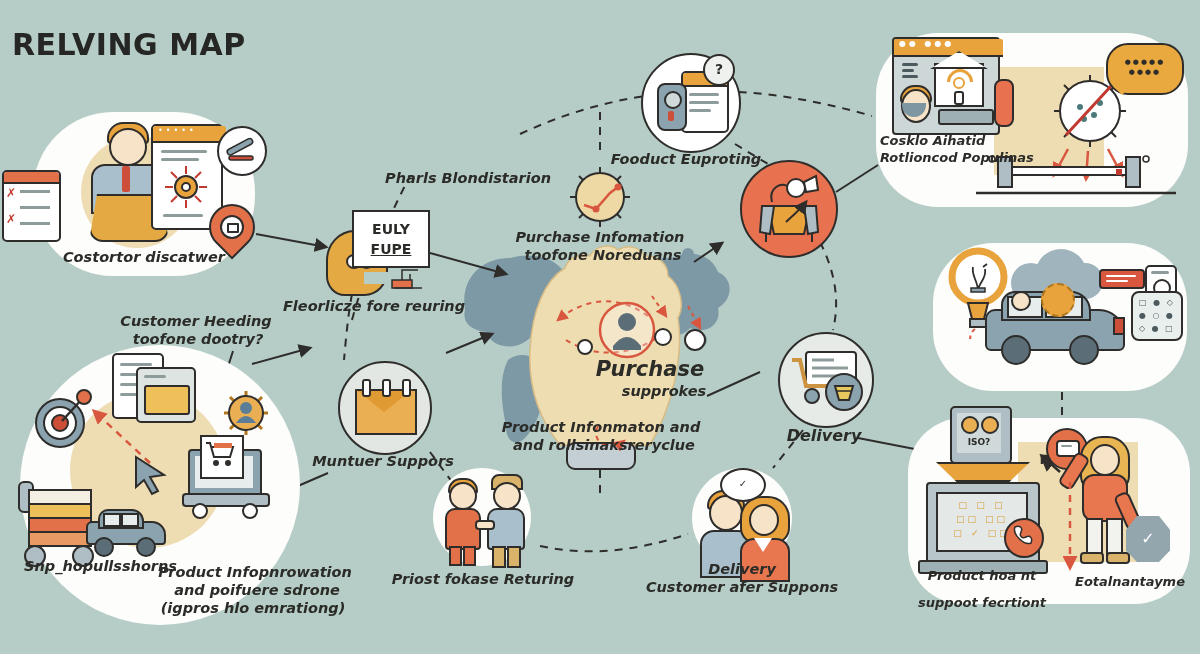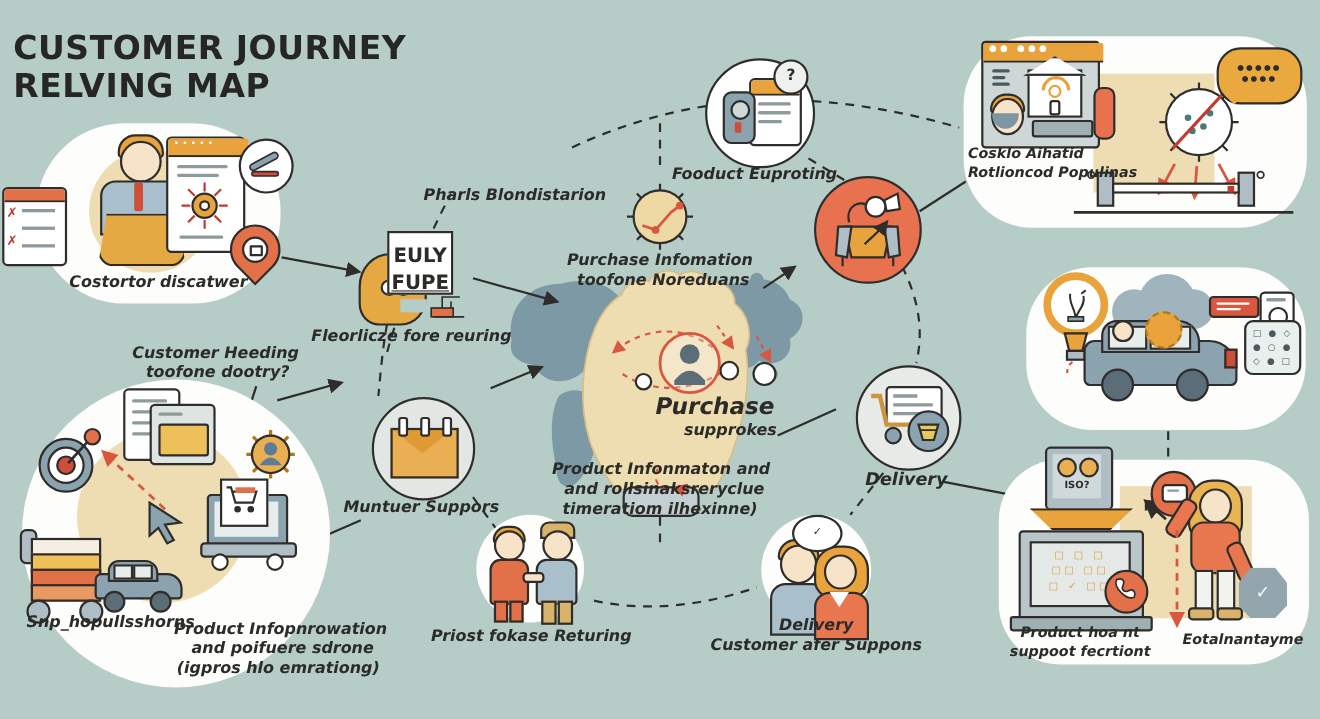--- a/index.html
+++ b/index.html
@@ -90,21 +90,20 @@
       <path d="M803,430 L773,468"></path>
       <path d="M430,452 L455,486"></path>
       <path d="M540,546 C590,557 640,550 688,534"></path>
       <path d="M600,470 L600,494"></path>
       <path d="M1062,392 L1062,423"></path>
       <path d="M352,294 C348,315 346,338 344,360"></path>
     </g>
   </svg>
 
   <div class="title">
-    <div>CUSTOMER JOURNEY</div>
     <div>RELVING MAP</div>
   </div>
 
   <div class="blob" style="left:33px;top:112px;width:222px;height:164px;border-radius:80px">
     <div class="abs" style="left:48px;top:24px;width:112px;height:112px;border-radius:50%;background:#eedcb2"></div>
 
     <div class="card" style="left:-31px;top:58px;width:55px;height:68px">
       <div class="abs" style="left:0;top:0;width:100%;height:10px;background:#e2714a;border-bottom:2px solid #2e2d2b;border-radius:3px 3px 0 0"></div>
       <div class="abs" style="left:16px;top:18px;width:30px;height:3px;background:#8e9b9b"></div>
       <div class="abs" style="left:16px;top:34px;width:30px;height:3px;background:#8e9b9b"></div>
@@ -208,21 +207,21 @@
       <path d="M62,20 L74,14 L76,28 L64,30 Z" fill="#fff" stroke="#2e2d2b" stroke-width="2"></path>
       <path d="M44,60 C52,52 58,48 64,40" fill="none" stroke="#2e2d2b" stroke-width="2" marker-end="url(#arr)"></path>
     </svg>
   </div>
 
   <div class="abs" style="left:326px;top:230px;width:58px;height:62px;background:#e5a943;border:2px solid #2e2d2b;border-radius:46% 46% 38% 30%">
     <div class="abs" style="left:30px;top:20px;width:13px;height:13px;background:#fff;border:2px solid #2e2d2b;border-radius:50%"></div>
     <div class="abs" style="left:18px;top:22px;width:12px;height:11px;background:#fff;border:2px solid #2e2d2b;border-radius:50%"></div>
     <div class="abs" style="left:36px;top:40px;width:24px;height:12px;background:#b6cdc7"></div>
   </div>
-  <div class="abs b2" style="left:352px;top:210px;width:60px;height:58px;background:#fff;text-align:center;font-weight:800;font-size:18px;line-height:1.4;padding-top:8px;box-sizing:border-box">
+  <div class="abs b2" style="left:352px;top:210px;width:78px;height:58px;background:#fff;text-align:center;font-weight:800;font-size:14px;line-height:1.4;padding-top:8px;box-sizing:border-box">
     <div>EULY</div>
     <div style="text-decoration:underline">FUPE</div>
   </div>
   <svg class="abs" style="left:388px;top:266px" width="40" height="26" viewBox="0 0 40 26">
     <rect x="4" y="14" width="20" height="8" fill="#e2714a" stroke="#2e2d2b" stroke-width="1.5"></rect>
     <path d="M14,14 L14,4 L30,4 M22,14 L22,8 M6,22 L34,22" stroke="#2e2d2b" stroke-width="1.5" fill="none"></path>
   </svg>
   <div class="lbl cl" style="left:374px;top:297px">Fleorlicze fore reuring</div>
 
   <div class="lbl cl" style="left:196px;top:312px">Customer Heeding</div>
@@ -354,21 +353,20 @@
       <div class="abs" style="left:-2px;top:-2px;width:58px;height:42px;clip-path:polygon(0 0,50% 55%,100% 0);background:#e09a34;border:2px solid #2e2d2b;box-sizing:border-box"></div>
     </div>
     <div class="abs" style="left:22px;top:16px;width:5px;height:14px;background:#fff;border:2px solid #2e2d2b;border-radius:3px"></div>
     <div class="abs" style="left:42px;top:16px;width:5px;height:14px;background:#fff;border:2px solid #2e2d2b;border-radius:3px"></div>
     <div class="abs" style="left:62px;top:16px;width:5px;height:14px;background:#fff;border:2px solid #2e2d2b;border-radius:3px"></div>
   </div>
   <div class="lbl cl" style="left:383px;top:452px">Muntuer Suppors</div>
 
   <div class="lbl cl" style="left:604px;top:436px">and rollsinaksreryclue</div>
   <div class="lbl cl" style="left:601px;top:418px">Product Infonmaton and</div>
-  <div class="lbl cl" style="left:600px;top:454px">timeratiom ilhexinne)</div>
 
   <div class="lbl cl" style="left:650px;top:356px;font-size:21px;font-weight:700">Purchase</div>
   <div class="lbl cl" style="left:664px;top:382px">supprokes</div>
 
   <div class="blob" style="left:20px;top:345px;width:280px;height:280px;border-radius:50%">
     <div class="abs" style="left:50px;top:47px;width:156px;height:156px;border-radius:50%;background:#eedcb2"></div>
 
     <svg class="abs" style="left:12px;top:42px" width="62" height="64" viewBox="0 0 62 64">
       <circle cx="28" cy="36" r="24" fill="#8aa3af" stroke="#2e2d2b" stroke-width="2"></circle>
       <circle cx="28" cy="36" r="16" fill="#fff" stroke="#2e2d2b" stroke-width="2"></circle>
@@ -536,17 +534,17 @@
       <div class="abs" style="left:38px;top:82px;width:13px;height:36px;background:#f2f2ee;border:2px solid #2e2d2b"></div>
       <div class="abs" style="left:12px;top:116px;width:20px;height:8px;background:#d9b36a;border:2px solid #2e2d2b;border-radius:4px"></div>
       <div class="abs" style="left:38px;top:116px;width:20px;height:8px;background:#d9b36a;border:2px solid #2e2d2b;border-radius:4px"></div>
     </div>
     <div class="abs" style="left:218px;top:98px;width:44px;height:46px;background:#93a6ad;clip-path:polygon(25% 0,75% 0,100% 30%,100% 75%,75% 100%,25% 100%,0 75%,0 30%);text-align:center;line-height:46px;color:#fff;font-weight:700">✓</div>
 
     <svg class="abs" style="left:152px;top:62px" width="20" height="100" viewBox="0 0 20 100">
       <path d="M10,2 L10,88" stroke="#d9573f" stroke-width="2.5" stroke-dasharray="7,6" marker-end="url(#arrR2)"></path>
     </svg>
     <div class="lbl cl sm" style="left:74px;top:150px">Product hoa nt</div>
-    <div class="lbl cl sm" style="left:74px;top:167px">suppoot fecrtiont</div>
+    <div class="lbl cl sm" style="left:74px;top:177px">suppoot fecrtiont</div>
     <div class="lbl cl sm" style="left:222px;top:156px">Eotalnantayme</div>
   </div>
 
 </div>
 
 </body></html>

